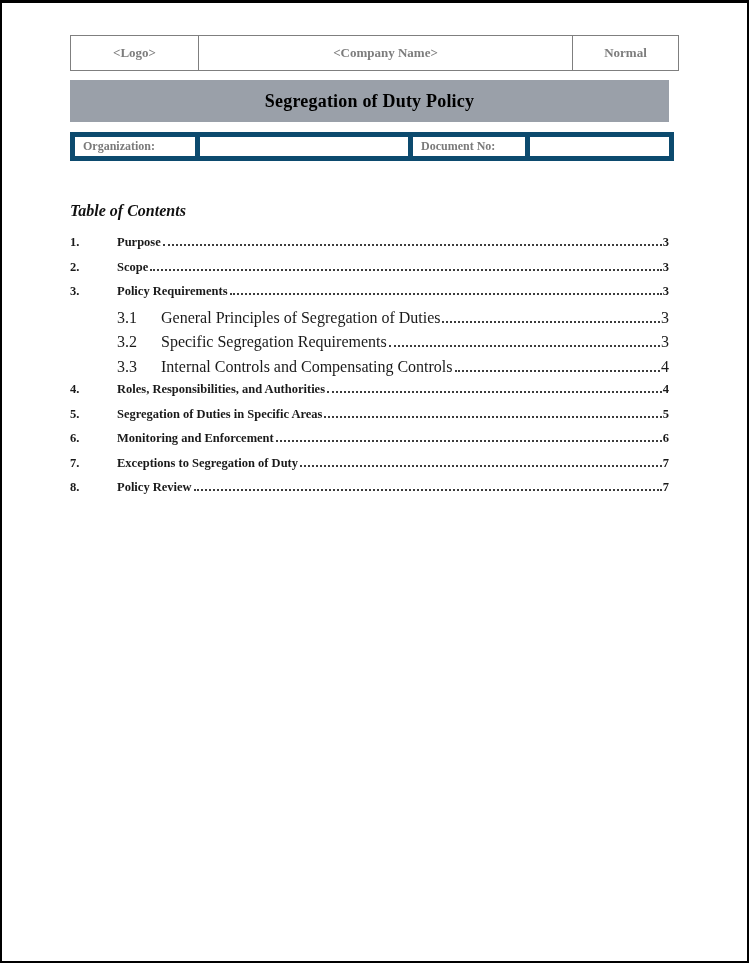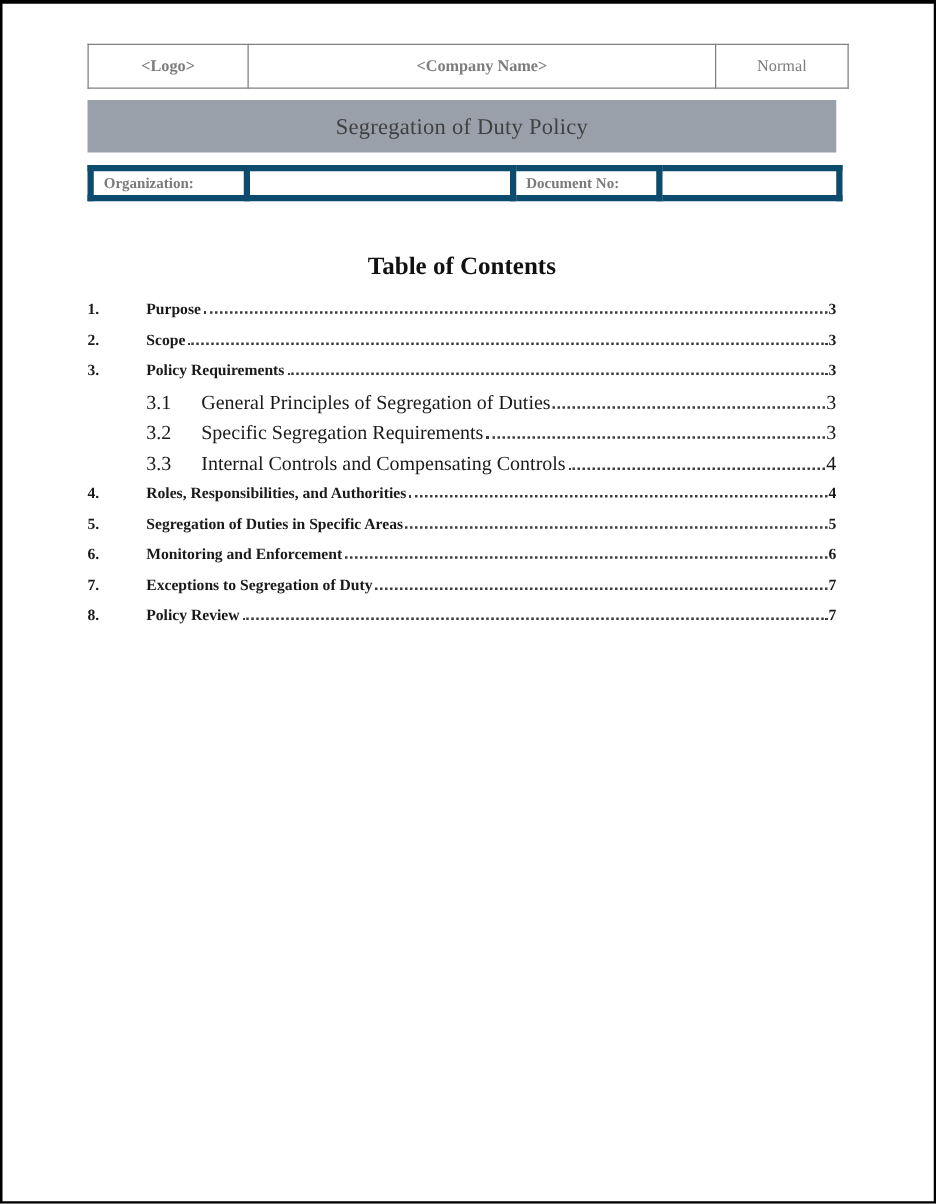--- a/index.html
+++ b/index.html
@@ -24,35 +24,35 @@
   table.header-table td {
     border:1px solid #7f7f7f;
     height:32px;
     text-align:center;
     vertical-align:middle;
     color:#7d7d7d;
     font-size:13px;
   }
   td.cell-logo    { width:125px; font-weight:bold; }
   td.cell-company { width:371px; font-weight:bold; }
-  td.cell-normal  { width:103px; font-weight:normal; }
+  td.cell-normal  { width:103px; font-weight:bold; }
 
   
   .title-banner {
     margin-top:9px;
     height:42px;
     background:#9aa0a9;
     display:flex;
     align-items:center;
     justify-content:center;
   }
   .title-banner .title-text {
-    color:#404040;
+    color:#000000;
     font-size:18px;
-    font-weight:normal;
+    font-weight:bold;
     letter-spacing:0.2px;
   }
 
   
   table.info-table {
     margin-top:10px;
     width:100%;
     border-collapse:collapse;
     table-layout:fixed;
   }
@@ -64,24 +64,24 @@
     color:#7a7a7a;
     font-size:12px;
     font-weight:bold;
   }
   .col-l1 { width:125px; } .col-v1 { width:213px; }
   .col-l2 { width:117px; } .col-v2 { width:144px; }
 
   
   .toc-title {
     margin:41px 0 0 0;
-    text-align:center;
-    font-size:20px;
+    font-size:16px;
     font-weight:bold;
     color:#111111;
+    font-style:italic;
   }
   .toc { margin-top:15px; }
   .toc-row {
     display:flex;
     align-items:baseline;
     height:24.5px;
     font-size:12.5px;
     font-weight:bold;
     color:#1a1a1a;
   }

